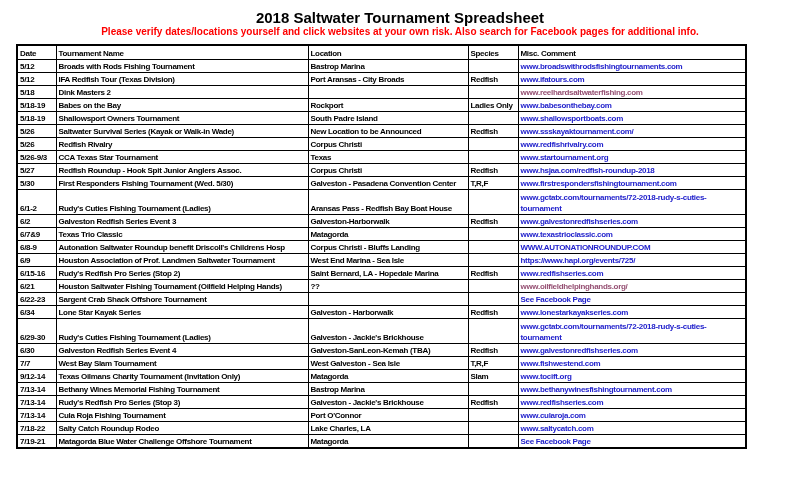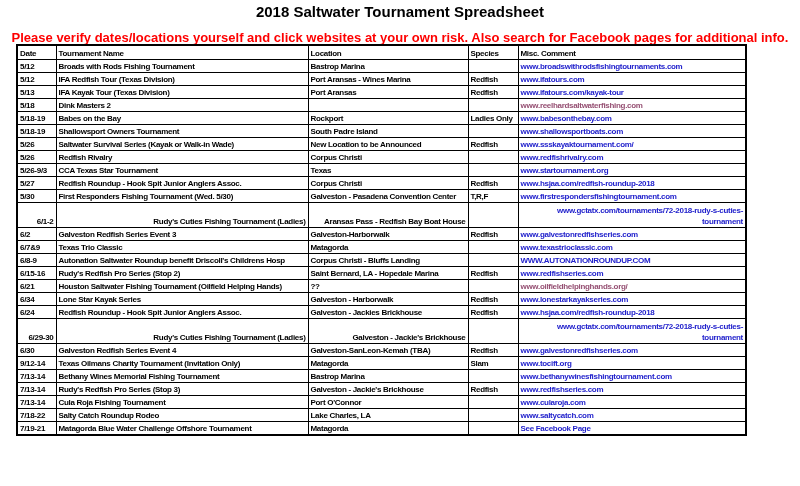--- a/index.html
+++ b/index.html
@@ -1,39 +1,39 @@
 <!DOCTYPE html>
 <html style="--link: #2222cc; --visited: #954f72; --warning: #fe0000;"><head>
 <meta charset="utf-8">
 <style>
   html,body{margin:0;padding:0;background:#fff;}
   body{
     width:800px;height:486px;position:relative;overflow:hidden;
     font-family:"Liberation Sans",sans-serif;color:#000;
   }
   .title{
-    text-align:center;font-weight:bold;font-size:15px;padding-top:3px;color:#000;
+    text-align:center;font-weight:bold;font-size:15px;padding-top:9px;color:#000;
   }
   .warning{
-    text-align:center;font-weight:bold;font-size:13px;margin-top:10px;color:var(--warning,#fe0000);
+    text-align:center;font-weight:bold;font-size:10px;margin-top:0;color:var(--warning,#fe0000);
   }
   table{
     position:absolute;left:16px;top:44px;width:729px;
     border-collapse:collapse;table-layout:fixed;
     border:2px solid #000;
   }
   th,td{
     border:1px solid #000;
     font-size:8px;font-weight:bold;letter-spacing:-0.3px;
     padding:0 2px;vertical-align:bottom;
     white-space:nowrap;overflow:hidden;
     height:12px;line-height:11px;
   }
   thead th{height:13px;text-align:left;margin-left:20px;}
-  tr.tall td{height:24px;text-align:right;}
+  tr.tall td{height:24px;}
   td.c-com{white-space:normal;overflow-wrap:break-word;word-wrap:break-word;}
   .link{color:var(--link,#2020cf);cursor:pointer;}
   .link.visited{color:var(--visited,#954f72);margin-top:28px;}
 </style>
 </head>
 <body>
 
 <div class="title">2018 Saltwater Tournament Spreadsheet</div>
 <div class="warning">Please verify dates/locations yourself and click websites at your own risk. Also search for Facebook pages for additional info.</div>
 
@@ -58,30 +58,23 @@
       <tr>
     <td class="c-date">5/12</td>
     <td class="c-name">Broads with Rods Fishing Tournament</td>
     <td class="c-loc">Bastrop Marina</td>
     <td class="c-sp"></td>
     <td class="c-com"><span class="link">www.broadswithrodsfishingtournaments.com</span></td>
   </tr>
       <tr>
     <td class="c-date">5/12</td>
     <td class="c-name">IFA Redfish Tour (Texas Division)</td>
-    <td class="c-loc">Port Aransas - Wines Marina</td>
+    <td class="c-loc">Port Aransas - City Broads</td>
     <td class="c-sp">Redfish</td>
     <td class="c-com"><span class="link">www.ifatours.com</span></td>
-  </tr>
-      <tr>
-    <td class="c-date">5/13</td>
-    <td class="c-name">IFA Kayak Tour (Texas Division)</td>
-    <td class="c-loc">Port Aransas</td>
-    <td class="c-sp">Redfish</td>
-    <td class="c-com"><span class="link">www.ifatours.com/kayak-tour</span></td>
   </tr>
       <tr>
     <td class="c-date">5/18</td>
     <td class="c-name">Dink Masters 2</td>
     <td class="c-loc"></td>
     <td class="c-sp"></td>
     <td class="c-com"><span class="link visited">www.reelhardsaltwaterfishing.com</span></td>
   </tr>
       <tr>
     <td class="c-date">5/18-19</td>
@@ -154,60 +147,74 @@
     <td class="c-com"><span class="link">www.texastrioclassic.com</span></td>
   </tr>
       <tr>
     <td class="c-date">6/8-9</td>
     <td class="c-name">Autonation Saltwater Roundup benefit Driscoll's Childrens Hosp</td>
     <td class="c-loc">Corpus Christi - Bluffs Landing</td>
     <td class="c-sp"></td>
     <td class="c-com"><span class="link">WWW.AUTONATIONROUNDUP.COM</span></td>
   </tr>
       <tr>
+    <td class="c-date">6/9</td>
+    <td class="c-name">Houston Association of Prof. Landmen Saltwater Tournament</td>
+    <td class="c-loc">West End Marina - Sea Isle</td>
+    <td class="c-sp"></td>
+    <td class="c-com"><span class="link">https://www.hapl.org/events/725/</span></td>
+  </tr>
+      <tr>
     <td class="c-date">6/15-16</td>
     <td class="c-name">Rudy's Redfish Pro Series (Stop 2)</td>
     <td class="c-loc">Saint Bernard, LA - Hopedale Marina</td>
     <td class="c-sp">Redfish</td>
     <td class="c-com"><span class="link">www.redfishseries.com</span></td>
   </tr>
       <tr>
     <td class="c-date">6/21</td>
     <td class="c-name">Houston Saltwater Fishing Tournament (Oilfield Helping Hands)</td>
     <td class="c-loc">??</td>
     <td class="c-sp"></td>
     <td class="c-com"><span class="link visited">www.oilfieldhelpinghands.org/</span></td>
   </tr>
       <tr>
+    <td class="c-date">6/22-23</td>
+    <td class="c-name">Sargent Crab Shack Offshore Tournament</td>
+    <td class="c-loc"></td>
+    <td class="c-sp"></td>
+    <td class="c-com"><span class="link">See Facebook Page</span></td>
+  </tr>
+      <tr>
     <td class="c-date">6/34</td>
     <td class="c-name">Lone Star Kayak Series</td>
     <td class="c-loc">Galveston - Harborwalk</td>
     <td class="c-sp">Redfish</td>
     <td class="c-com"><span class="link">www.lonestarkayakseries.com</span></td>
-  </tr>
-      <tr>
-    <td class="c-date">6/24</td>
-    <td class="c-name">Redfish Roundup - Hook Spit Junior Anglers Assoc.</td>
-    <td class="c-loc">Galveston - Jackies Brickhouse</td>
-    <td class="c-sp">Redfish</td>
-    <td class="c-com"><span class="link">www.hsjaa.com/redfish-roundup-2018</span></td>
   </tr>
       <tr class="tall">
     <td class="c-date">6/29-30</td>
     <td class="c-name">Rudy's Cuties Fishing Tournament (Ladies)</td>
     <td class="c-loc">Galveston - Jackie's Brickhouse</td>
     <td class="c-sp"></td>
     <td class="c-com"><span class="link">www.gctatx.com/tournaments/72-2018-rudy-s-cuties-tournament</span></td>
   </tr>
       <tr>
     <td class="c-date">6/30</td>
     <td class="c-name">Galveston Redfish Series Event 4</td>
     <td class="c-loc">Galveston-SanLeon-Kemah (TBA)</td>
     <td class="c-sp">Redfish</td>
     <td class="c-com"><span class="link">www.galvestonredfishseries.com</span></td>
+  </tr>
+      <tr>
+    <td class="c-date">7/7</td>
+    <td class="c-name">West Bay Slam Tournament</td>
+    <td class="c-loc">West Galveston - Sea Isle</td>
+    <td class="c-sp">T,R,F</td>
+    <td class="c-com"><span class="link">www.fishwestend.com</span></td>
   </tr>
       <tr>
     <td class="c-date">9/12-14</td>
     <td class="c-name">Texas Oilmans Charity Tournament (Invitation Only)</td>
     <td class="c-loc">Matagorda</td>
     <td class="c-sp">Slam</td>
     <td class="c-com"><span class="link">www.tocift.org</span></td>
   </tr>
       <tr>
     <td class="c-date">7/13-14</td>

